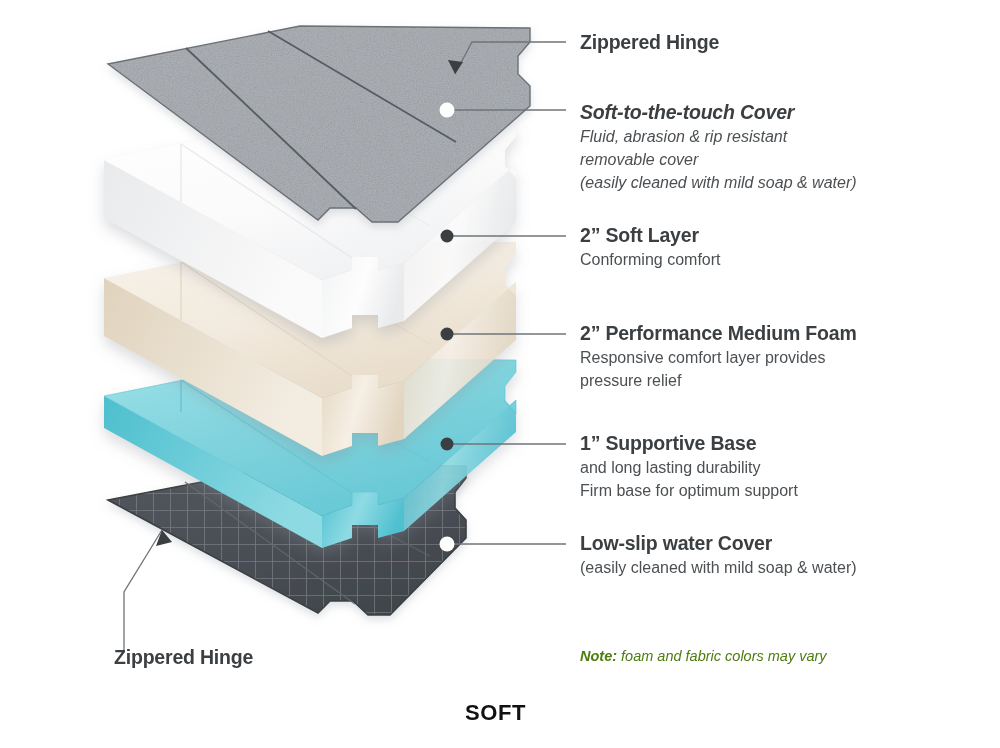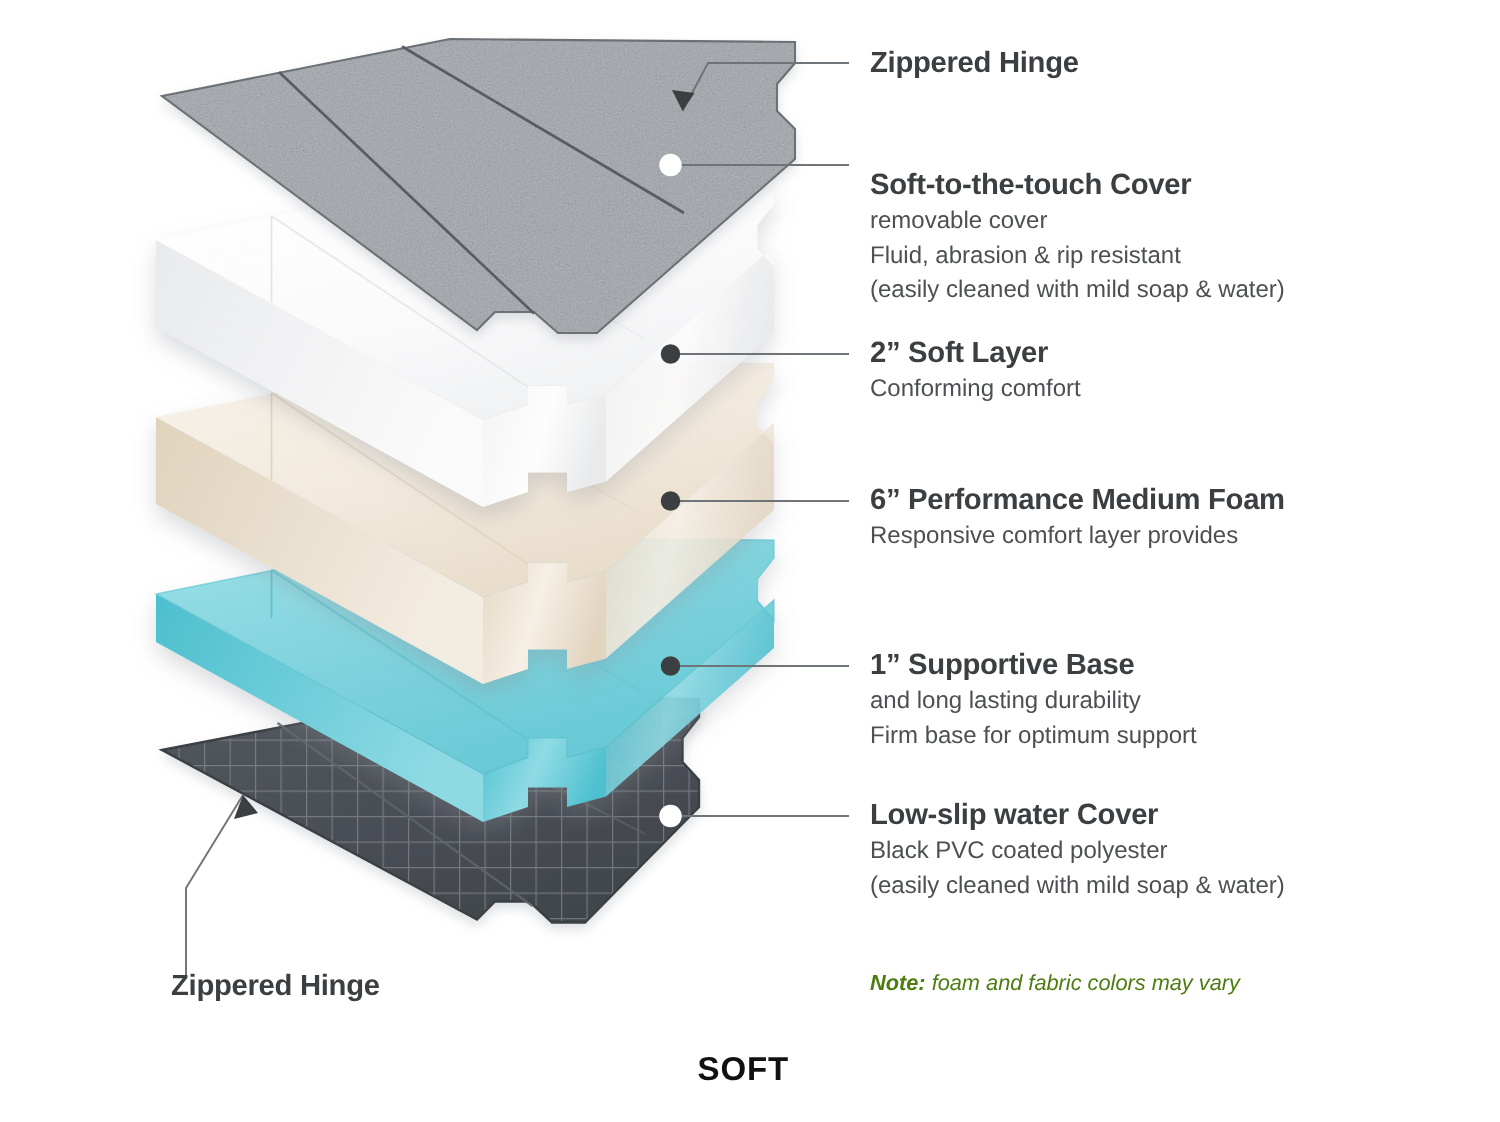--- a/index.html
+++ b/index.html
@@ -264,55 +264,55 @@
       <circle cx="447" cy="334" r="6.5" fill="#3b3f42"></circle>
       <circle cx="447" cy="444" r="6.5" fill="#3b3f42"></circle>
       <circle cx="447" cy="544" r="7.5" fill="#ffffff"></circle>
     </g>
   </svg>
 
   <div class="callouts">
 
     <div class="hinge-label" style="left:580px; top:31px;">Zippered Hinge</div>
 
-    <div class="callout" style="left:580px; top:112px;">
+    <div class="callout" style="left:580px; top:101px;font-style:italic;">
       <div class="title">Soft-to-the-touch Cover</div>
       <div class="desc">
+        <div>Fluid, abrasion &amp; rip resistant</div>
         <div>removable cover</div>
-        <div>Fluid, abrasion &amp; rip resistant</div>
         <div>(easily cleaned with mild soap &amp; water)</div>
       </div>
     </div>
 
     <div class="callout" style="left:580px; top:224px;">
       <div class="title">2” Soft Layer</div>
       <div class="desc">
         <div>Conforming comfort</div>
       </div>
     </div>
 
     <div class="callout" style="left:580px; top:322px;">
-      <div class="title">6” Performance Medium Foam</div>
+      <div class="title">2” Performance Medium Foam</div>
       <div class="desc">
         <div>Responsive comfort layer provides</div>
+        <div>pressure relief</div>
       </div>
     </div>
 
     <div class="callout" style="left:580px; top:432px;">
       <div class="title">1” Supportive Base</div>
       <div class="desc">
         <div>and long lasting durability</div>
         <div>Firm base for optimum support</div>
       </div>
     </div>
 
     <div class="callout" style="left:580px; top:532px;">
       <div class="title">Low-slip water Cover</div>
       <div class="desc">
-        <div>Black PVC coated polyester</div>
         <div>(easily cleaned with mild soap &amp; water)</div>
       </div>
     </div>
 
     <div class="hinge-label" style="left:114px; top:646px;">Zippered Hinge</div>
 
     <div class="note" style="left:580px; top:648px;">
       <b>Note:</b><span> foam and fabric colors may vary</span>
     </div>
 

